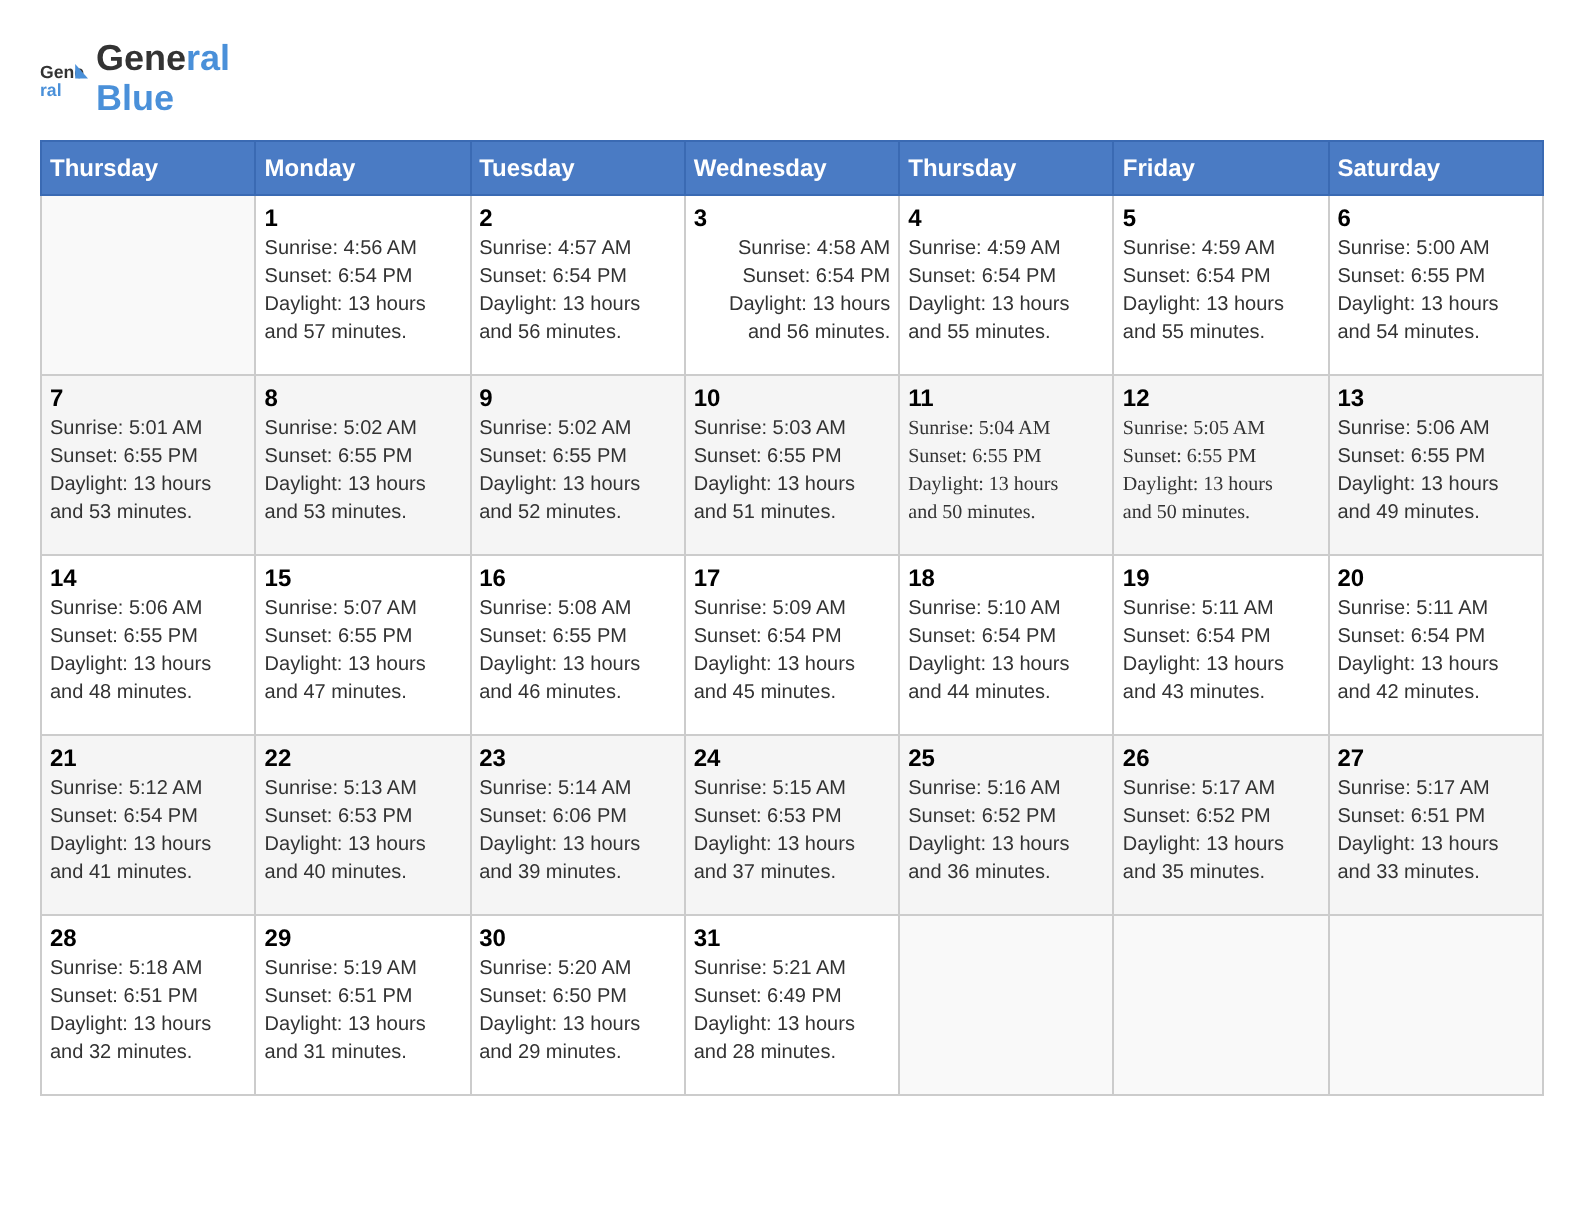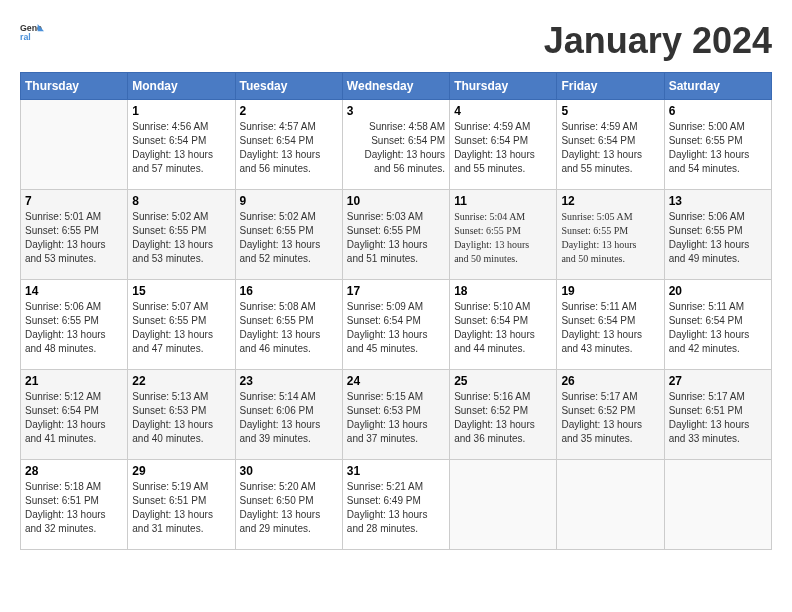--- a/index.html
+++ b/index.html
@@ -79,23 +79,28 @@
 </head>
 <body>
 
 <div class="header-area">
   <div class="logo">
     <svg class="logo-icon" viewBox="0 0 30 30" xmlns="http://www.w3.org/2000/svg">
       <text y="14" font-size="11" font-weight="bold" fill="#333">Gene</text>
       <text y="25" font-size="11" font-weight="bold" fill="#4a90d9">ral</text>
       <polygon points="22,5 30,14 22,14" fill="#4a90d9"></polygon>
     </svg>
+    <div>
+      <div style="font-size:18px;font-weight:bold;color:#333;line-height:1.1;">
+        Gene<span style="color:#4a90d9;">ral</span>
+      </div>
+      <div style="font-size:18px;font-weight:bold;color:#4a90d9;line-height:1.1;">Blue</div>
+    </div>
   </div>
   <div class="title-area">
-    <div class="month-title">January 2024</div>
   </div>
 </div>
 
 <table class="calendar">
   <thead>
     <tr>
     <th>Thursday</th>
         <th>Monday</th>
         <th>Tuesday</th>
         <th>Wednesday</th>

